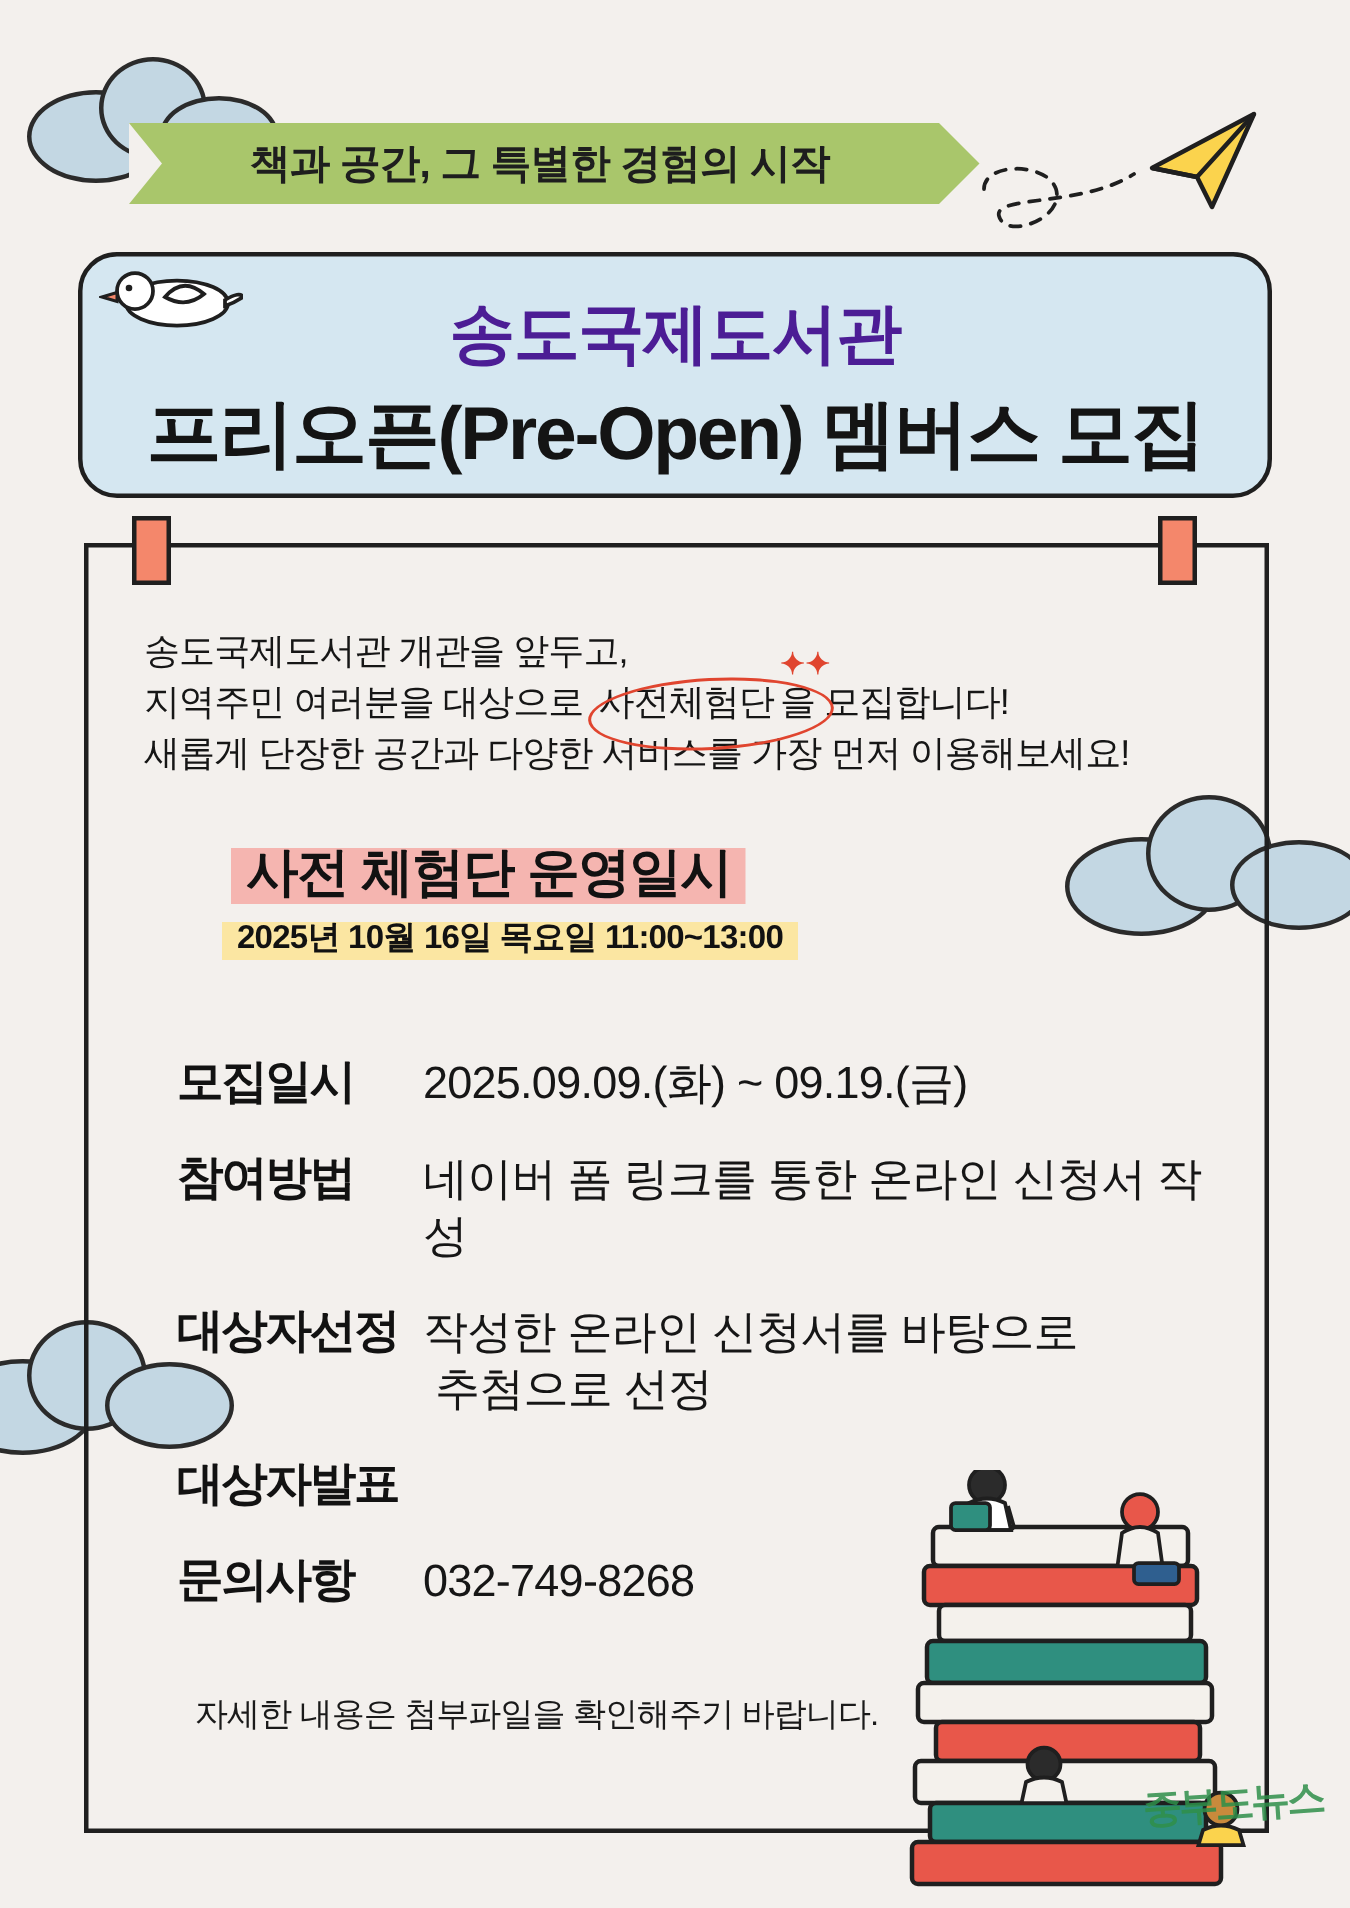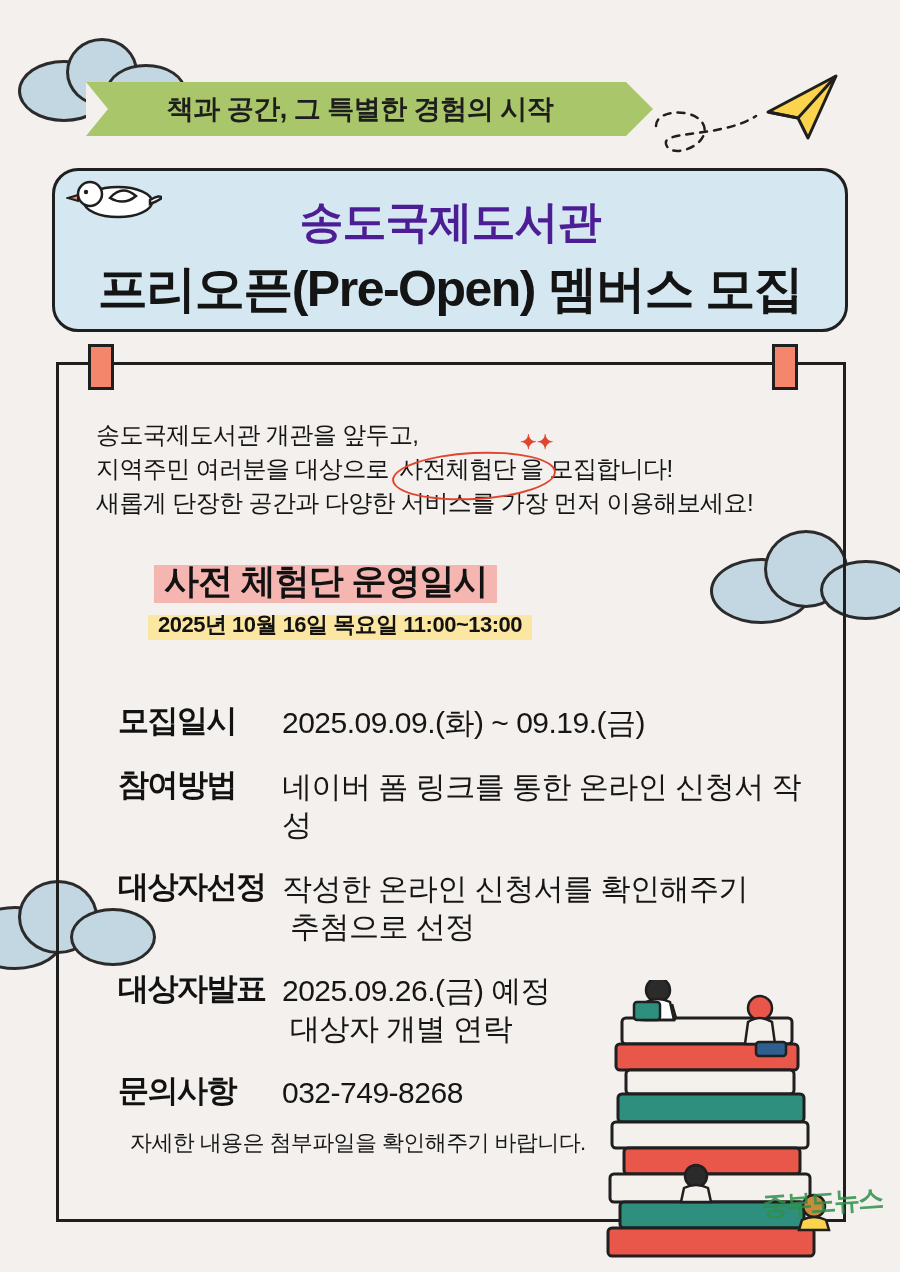--- a/index.html
+++ b/index.html
@@ -366,30 +366,26 @@
     </div>
     <div class="row">
       <div class="label">참여방법</div>
       <div class="value">
         <span>네이버 폼 링크를 통한 온라인 신청서 작성</span>
       </div>
     </div>
     <div class="row">
       <div class="label">대상자선정</div>
       <div class="value">
-        <span>작성한 온라인 신청서를 확인해주기</span>
+        <span>작성한 온라인 신청서를 바탕으로</span>
         <span class="l2">추첨으로 선정</span>
       </div>
     </div>
     <div class="row">
       <div class="label">대상자발표</div>
-      <div class="value">
-        <span>2025.09.26.(금) 예정</span>
-        <span class="l2">대상자 개별 연락</span>
-      </div>
     </div>
     <div class="row">
       <div class="label">문의사항</div>
       <div class="value">
         <span>032-749-8268</span>
       </div>
     </div>
   </div>
 
   <div class="note">자세한 내용은 첨부파일을 확인해주기 바랍니다.</div>

